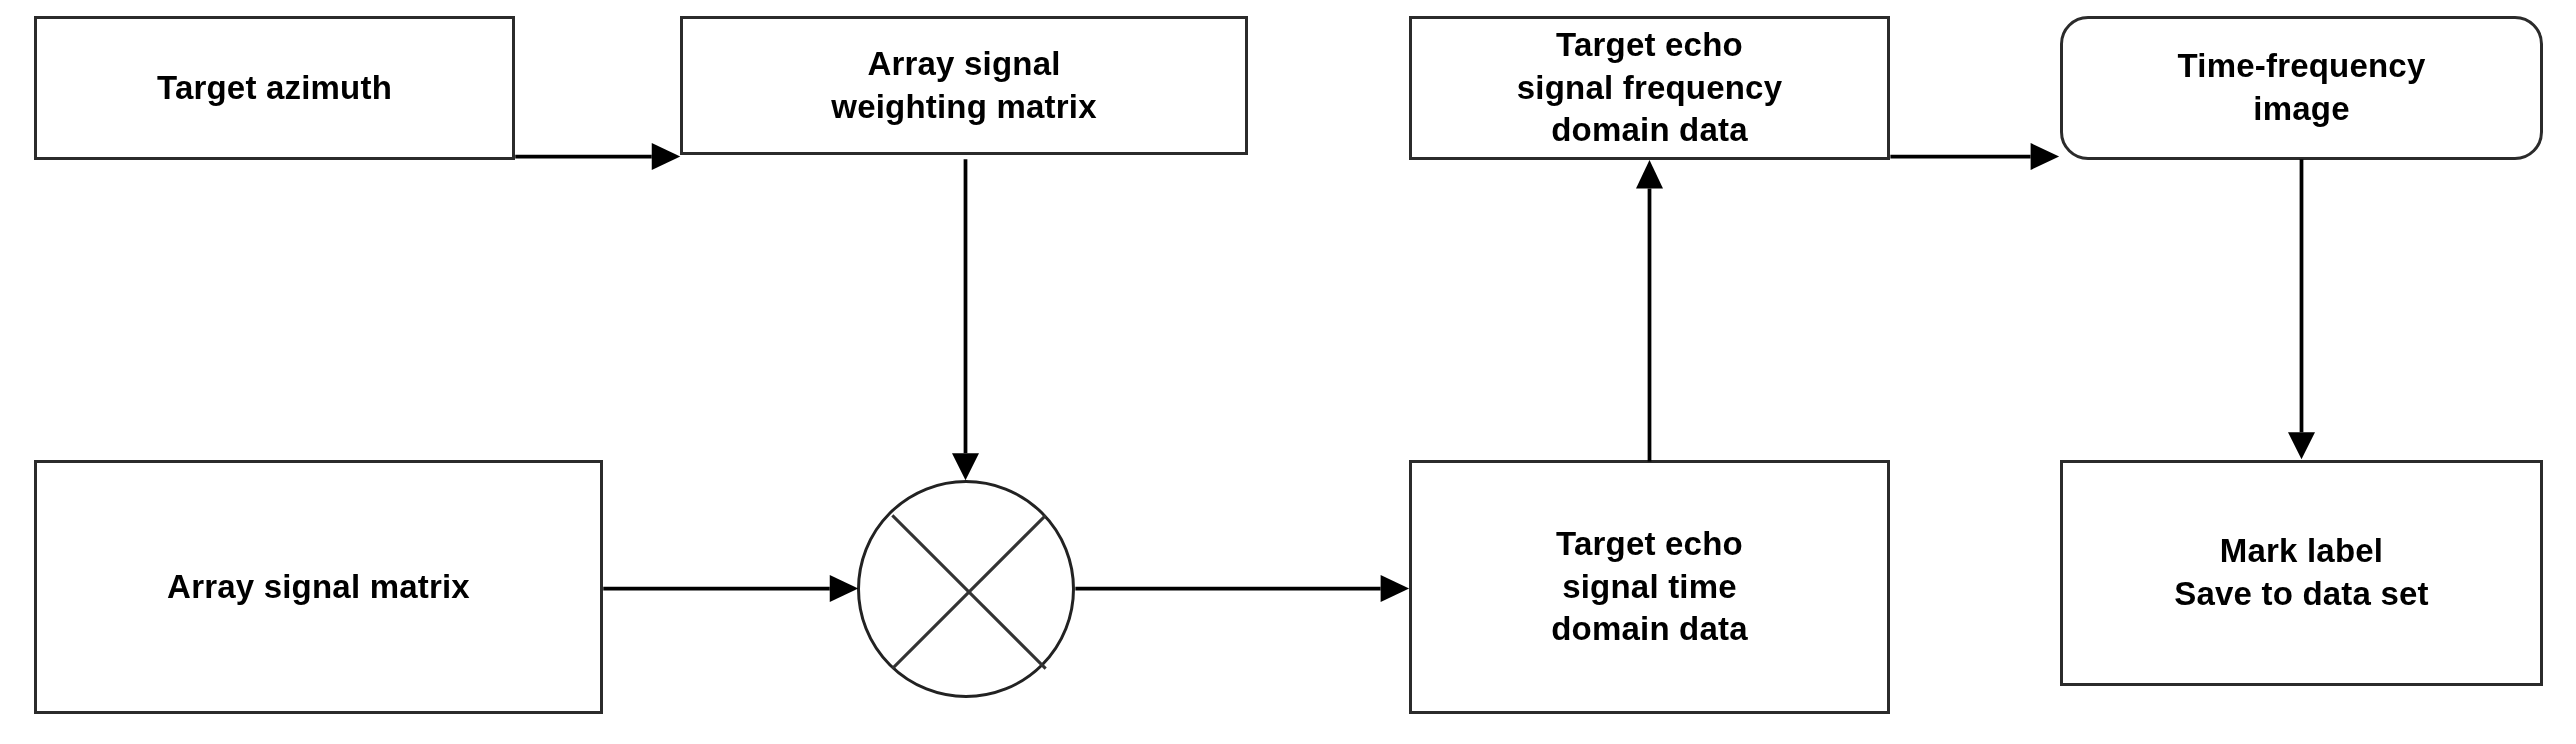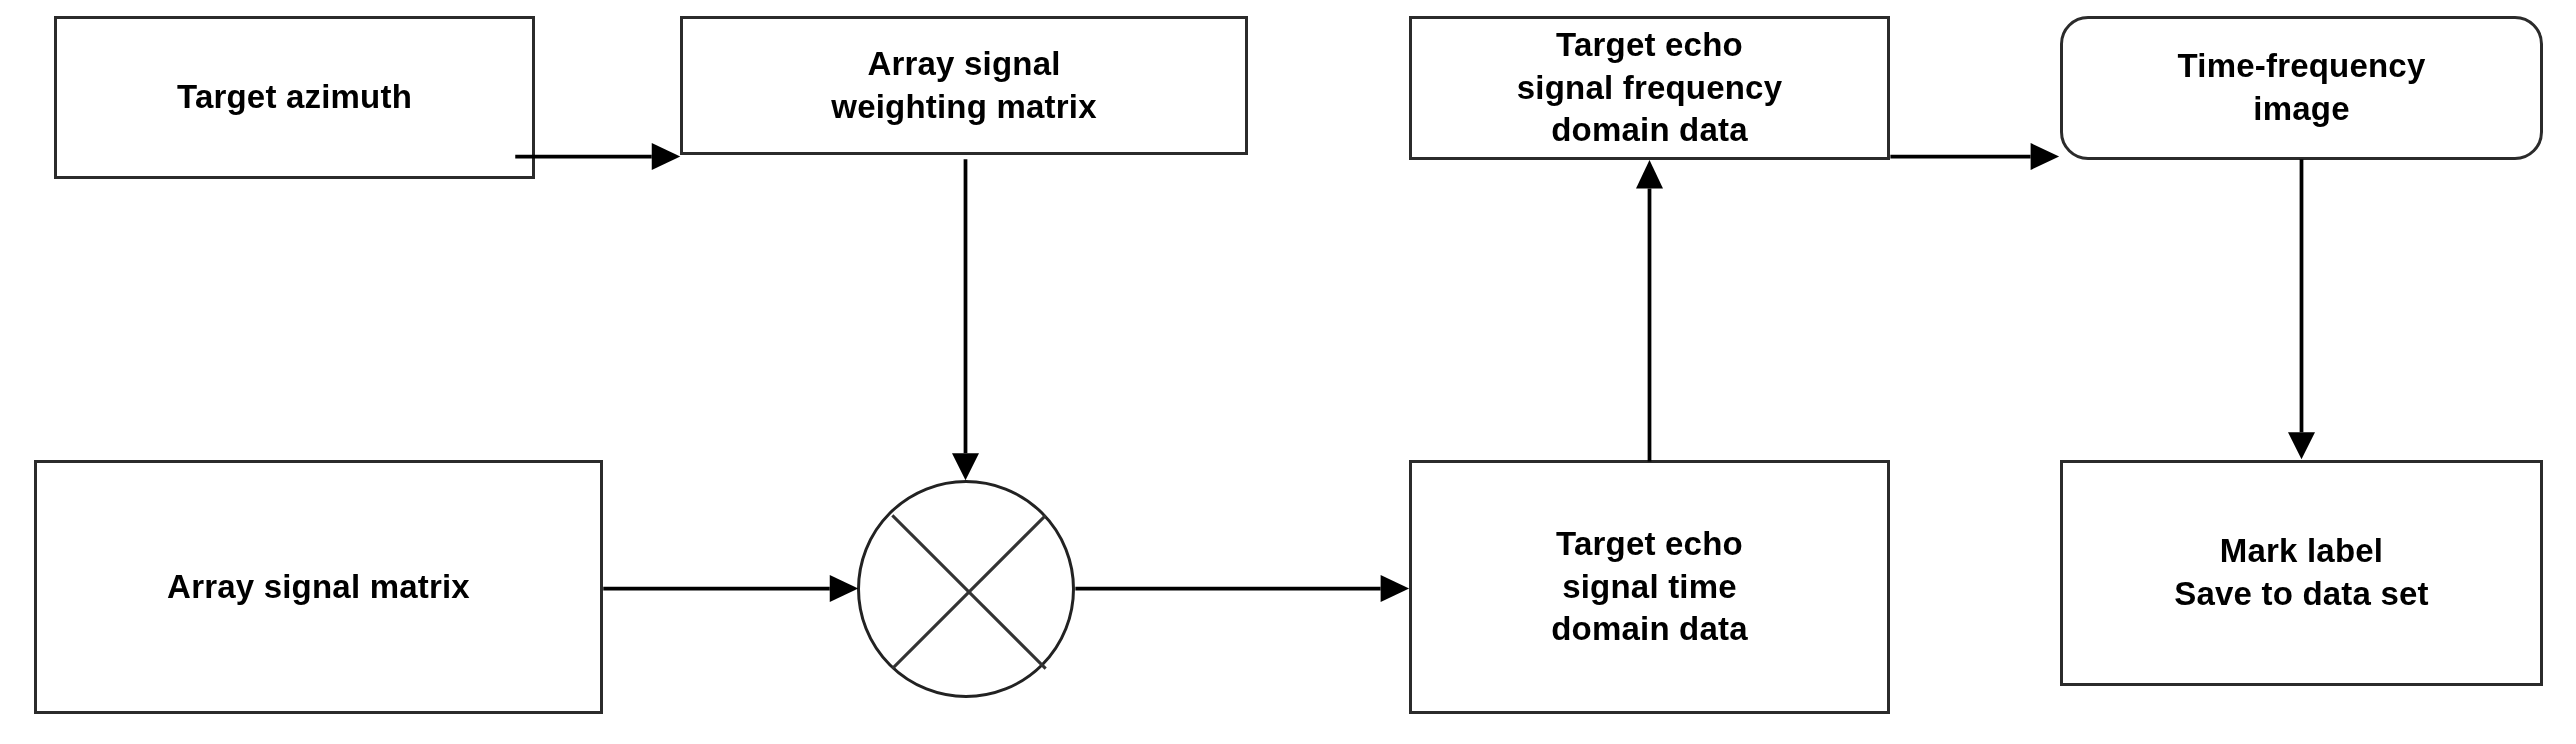--- a/index.html
+++ b/index.html
@@ -58,21 +58,21 @@
   }
   .edge polygon {
     fill: #000000;
   }
 </style>
 </head>
 <body>
 
 <div id="canvas">
 
-  <div class="node" style="left:34px; top:16px; width:481px; height:163px;margin-left:20px;">
+  <div class="node" style="left:34px; top:16px; width:481px; height:144px;">
     <span class="txt">Target azimuth</span>
   </div>
 
   <div class="node" style="left:680px; top:16px; width:568px; height:139px;">
     <span class="txt">Array signal
 weighting matrix</span>
   </div>
 
   <div class="node" style="left:1409px; top:16px; width:481px; height:144px;">
     <span class="txt">Target echo

